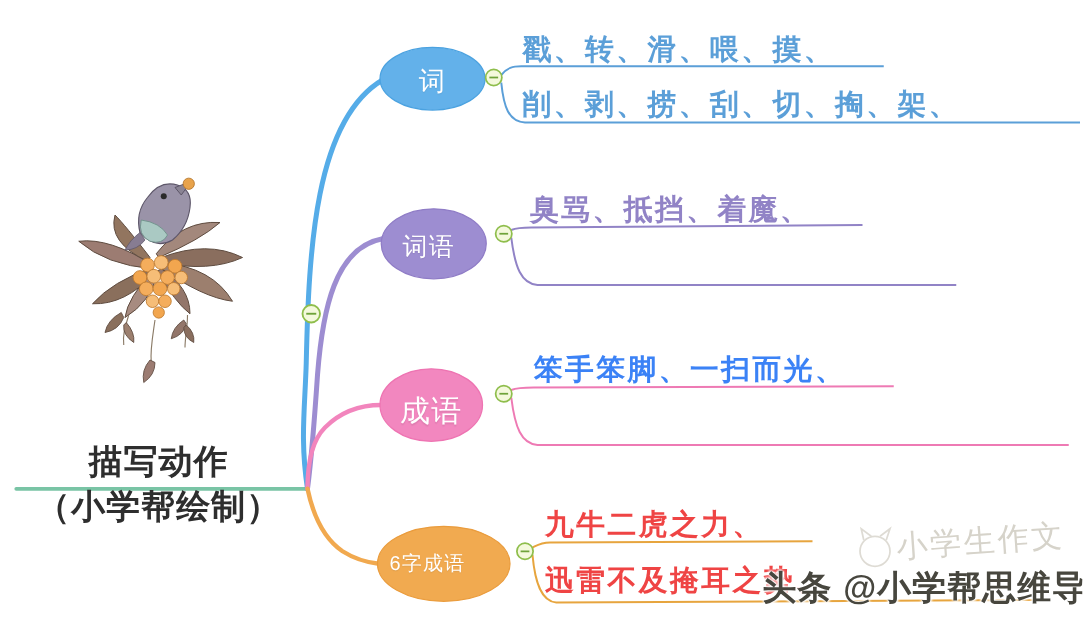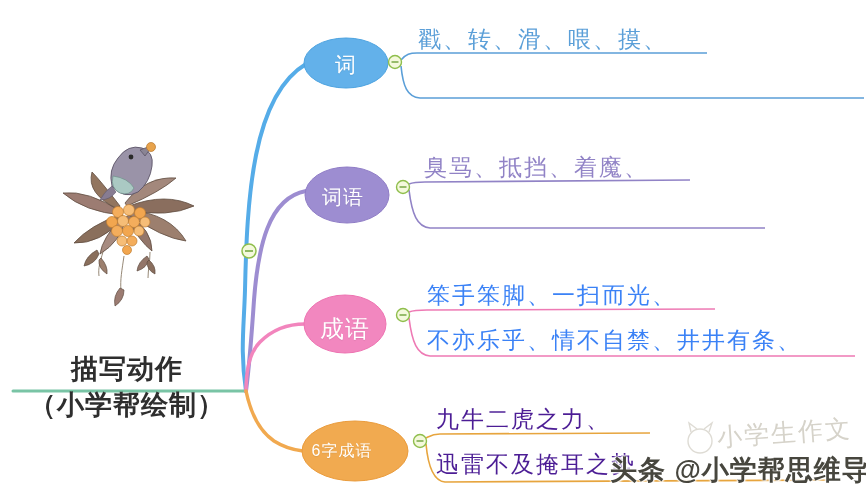--- a/index.html
+++ b/index.html
@@ -6,25 +6,25 @@
   #canvas{
     position:relative;width:866px;height:494px;background:#ffffff;overflow:hidden;
     font-family:"Liberation Sans", sans-serif;
   }
   #mindmap-svg{position:absolute;left:0;top:0;width:866px;height:494px;}
   .txt{position:absolute;white-space:nowrap;}
   .node-label{
     position:absolute;color:#ffffff;font-size:21px;font-weight:500;
     text-align:center;letter-spacing:1px;text-shadow:0 1px 1px rgba(0,0,0,0.08);
   }
-  .row-text{font-size:23px;letter-spacing:2px;font-weight:400;}
+  .row-text{font-size:23px;letter-spacing:2px;font-weight:700;}
   .row-blue{color:#5B9FD8;}
   .row-purple{color:#9183C6;}
   .row-pink{color:#3b82f6;}
-  .row-orange{color:#4c1d95;}
+  .row-orange{color:#ef4444;}
   .root-title{
     left:8px;top:303px;width:238px;text-align:center;color:#2e2e2e;
     font-size:27px;font-weight:bold;line-height:36px;letter-spacing:1px;margin-top:48px;
   }
   .wm-faint{
     left:716px;top:421px;color:#d6d3ca;font-size:25px;letter-spacing:2px;
     transform:rotate(-4deg);transform-origin:left top;
   }
   .wm-main{
     left:610px;top:452px;color:#47463e;font-size:27px;font-weight:bold;letter-spacing:1px;
@@ -144,25 +144,25 @@
     <div>描写动作</div>
     <div>（小学帮绘制）</div>
   </div>
 
   <div class="node-label" style="left:304px;top:51px;width:84px;">词</div>
   <div class="node-label" style="left:305px;top:184px;width:76px;font-size:20px;">词语</div>
   <div class="node-label" style="left:304px;top:313px;width:82px;font-size:24px;">成语</div>
   <div class="node-label" style="left:289px;top:441px;width:106px;font-size:16px;">6字成语</div>
 
   <div class="txt row-text row-blue" style="left:418px;top:24px;">戳、转、滑、喂、摸、</div>
+  <div class="txt row-text row-blue" style="left:418px;top:68px;">削、剥、捞、刮、切、掏、架、</div>
 
   <div class="txt row-text row-purple" style="left:424px;top:152px;">臭骂、抵挡、着魔、</div>
 
   <div class="txt row-text row-pink" style="left:427px;top:280px;">笨手笨脚、一扫而光、</div>
-  <div class="txt row-text row-pink" style="left:427px;top:325px;">不亦乐乎、情不自禁、井井有条、</div>
 
   <div class="txt row-text row-orange" style="left:436px;top:404px;">九牛二虎之力、</div>
   <div class="txt row-text row-orange" style="left:436px;top:449px;">迅雷不及掩耳之势、</div>
 
   <div class="txt wm-faint">小学生作文</div>
   <div class="txt wm-main">头条 @小学帮思维导图</div>
 
 </div>
 
 </body></html>

